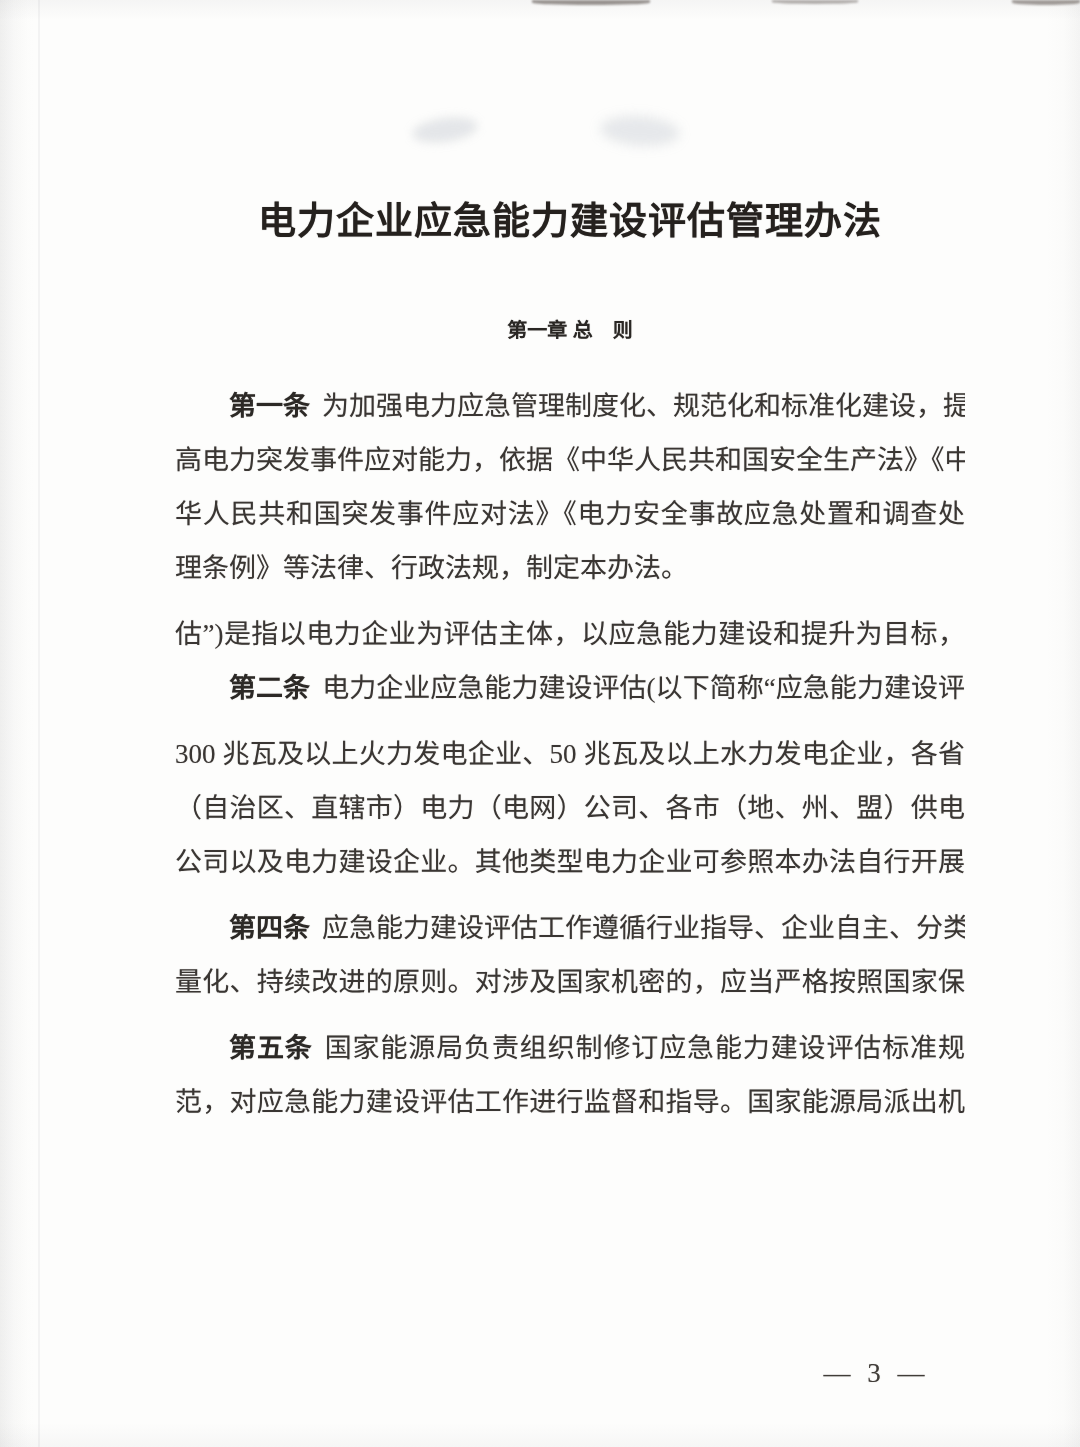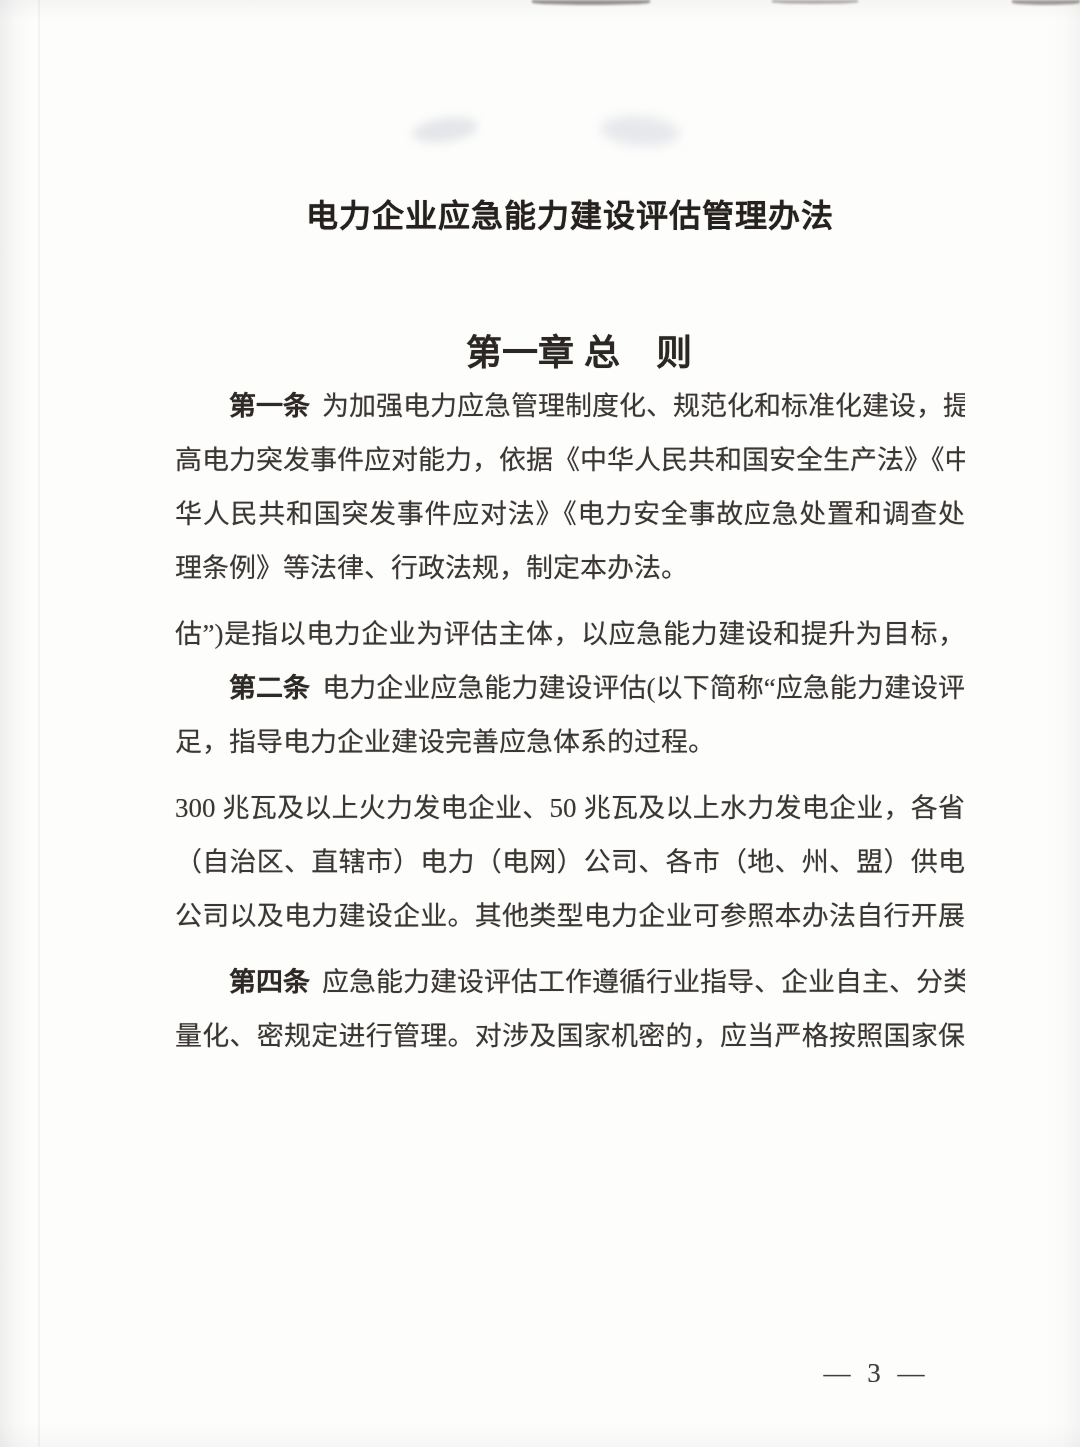--- a/index.html
+++ b/index.html
@@ -45,33 +45,33 @@
   .blob { position: absolute; border-radius: 50%; pointer-events: none; }
   .blob-1 { left: 412px; top: 118px; width: 66px; height: 24px; background: rgba(140,148,165,0.22); filter: blur(5px); transform: rotate(-8deg); }
   .blob-2 { left: 600px; top: 116px; width: 80px; height: 30px; background: rgba(140,148,165,0.20); filter: blur(6px); transform: rotate(4deg); }
 
   .doc-title {
     position: absolute;
     top: 190px; left: 163px; width: 814px;
     margin: 0;
     text-align: center;
     font-family: Liberation Serif, serif;
-    font-size: 32px;
+    font-size: 38px;
     font-weight: 700;
     letter-spacing: 1px;
     color: #25211e;
     text-shadow: 0 0 1px rgba(40,35,30,0.45);
   }
   .chapter-heading {
     position: absolute;
     top: 314px; left: 163px; width: 814px;
-    margin: 9px;
+    margin: 0;
     text-align: center;
     font-family: "Liberation Sans", sans-serif;
-    font-size: 36px;
+    font-size: 20px;
     font-weight: 700;
     color: #2a2724;
     white-space: pre;
     text-shadow: 0 0 1px rgba(45,40,35,0.35);
   }
   .doc-body {
     position: absolute;
     top: 368px; left: 163px; width: 814px;
     font-family: "Liberation Serif", serif;
     font-size: 27px;
@@ -128,27 +128,30 @@
   <div class="doc-body">
       <div class="paragraph">
         <div class="line first"><b class="article-label">第一条</b><span class="line-text">为加强电力应急管理制度化、规范化和标准化建设，提</span></div>
         <div class="line"><span class="line-text">高电力突发事件应对能力，依据《中华人民共和国安全生产法》《中</span></div>
         <div class="line"><span class="line-text">华人民共和国突发事件应对法》《电力安全事故应急处置和调查处</span></div>
         <div class="line last"><span class="line-text">理条例》等法律、行政法规，制定本办法。</span></div>
       </div>
       <div class="paragraph">
         <div class="line"><span class="line-text">估”)是指以电力企业为评估主体，以应急能力建设和提升为目标，</span></div>
         <div class="line first"><b class="article-label">第二条</b><span class="line-text">电力企业应急能力建设评估(以下简称“应急能力建设评</span></div>
-        <div class="line last"><span class="line-text">足，指导电力企业建设完善应急体系的过程。</span></div>
       </div>
       <div class="paragraph">
         <div class="line"><span class="line-text">300 兆瓦及以上火力发电企业、50 兆瓦及以上水力发电企业，各省</span></div>
         <div class="line"><span class="line-text">（自治区、直辖市）电力（电网）公司、各市（地、州、盟）供电</span></div>
         <div class="line"><span class="line-text">公司以及电力建设企业。其他类型电力企业可参照本办法自行开展</span></div>
       </div>
       <div class="paragraph">
         <div class="line first"><b class="article-label">第四条</b><span class="line-text">应急能力建设评估工作遵循行业指导、企业自主、分类</span></div>
-        <div class="line"><span class="line-text">量化、密规定进行管理。对涉及国家机密的，应当严格按照国家保</span></div>
+        <div class="line"><span class="line-text">量化、持续改进的原则。对涉及国家机密的，应当严格按照国家保</span></div>
+      </div>
+      <div class="paragraph">
+        <div class="line first"><b class="article-label">第五条</b><span class="line-text">国家能源局负责组织制修订应急能力建设评估标准规</span></div>
+        <div class="line"><span class="line-text">范，对应急能力建设评估工作进行监督和指导。国家能源局派出机</span></div>
       </div>
     </div>
 
   <div class="page-number">— 3 —</div>
 </div>
 
 </body></html>

